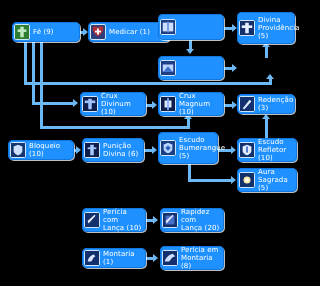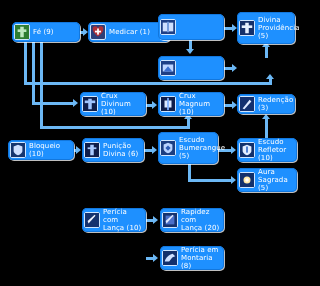--- a/index.html
+++ b/index.html
@@ -273,20 +273,29 @@
       <svg viewBox="0 0 16 16">
           <rect width="16" height="16" fill="#15326f"></rect>
           <rect x="3" y="3" width="10" height="10" fill="#4a6fc9"></rect>
           <path d="M12 3L4 12l-1-3 8-7z" fill="#dfe9ff"></path>
         </svg>
     </span>
     <span class="lbl">Rapidez com
 Lança (20)</span>
   </div>
 
+  <div class="node" style="left:82px;top:248px;width:64px;height:20px;">
+    <span class="ico">
+      <svg viewBox="0 0 16 16">
+          <rect width="16" height="16" fill="#13306c"></rect>
+          <path d="M3 12c1-5 4-7 7-8l2 2-2 1c-1 2-2 4-3 5z" fill="#dbe7ff"></path>
+        </svg>
+    </span>
+    <span class="lbl">Montaria (1)</span>
+  </div>
 
   <div class="node" style="left:160px;top:246px;width:64px;height:24px;">
     <span class="ico">
       <svg viewBox="0 0 16 16">
           <rect width="16" height="16" fill="#13306c"></rect>
           <path d="M2 12c1-5 5-8 9-9l3 3-3 1c-2 2-3 4-4 5z" fill="#cfe0ff"></path>
         </svg>
     </span>
     <span class="lbl">Perícia em
 Montaria (8)</span>

